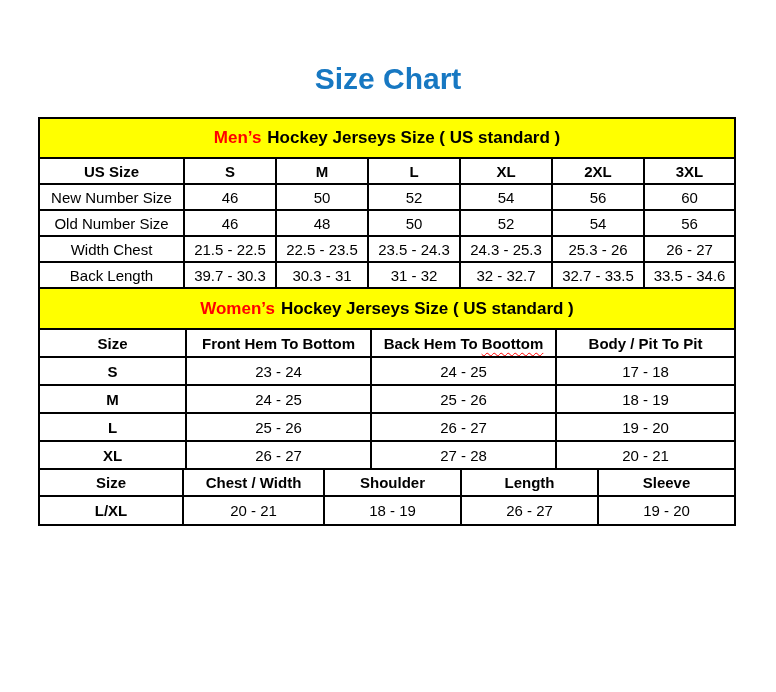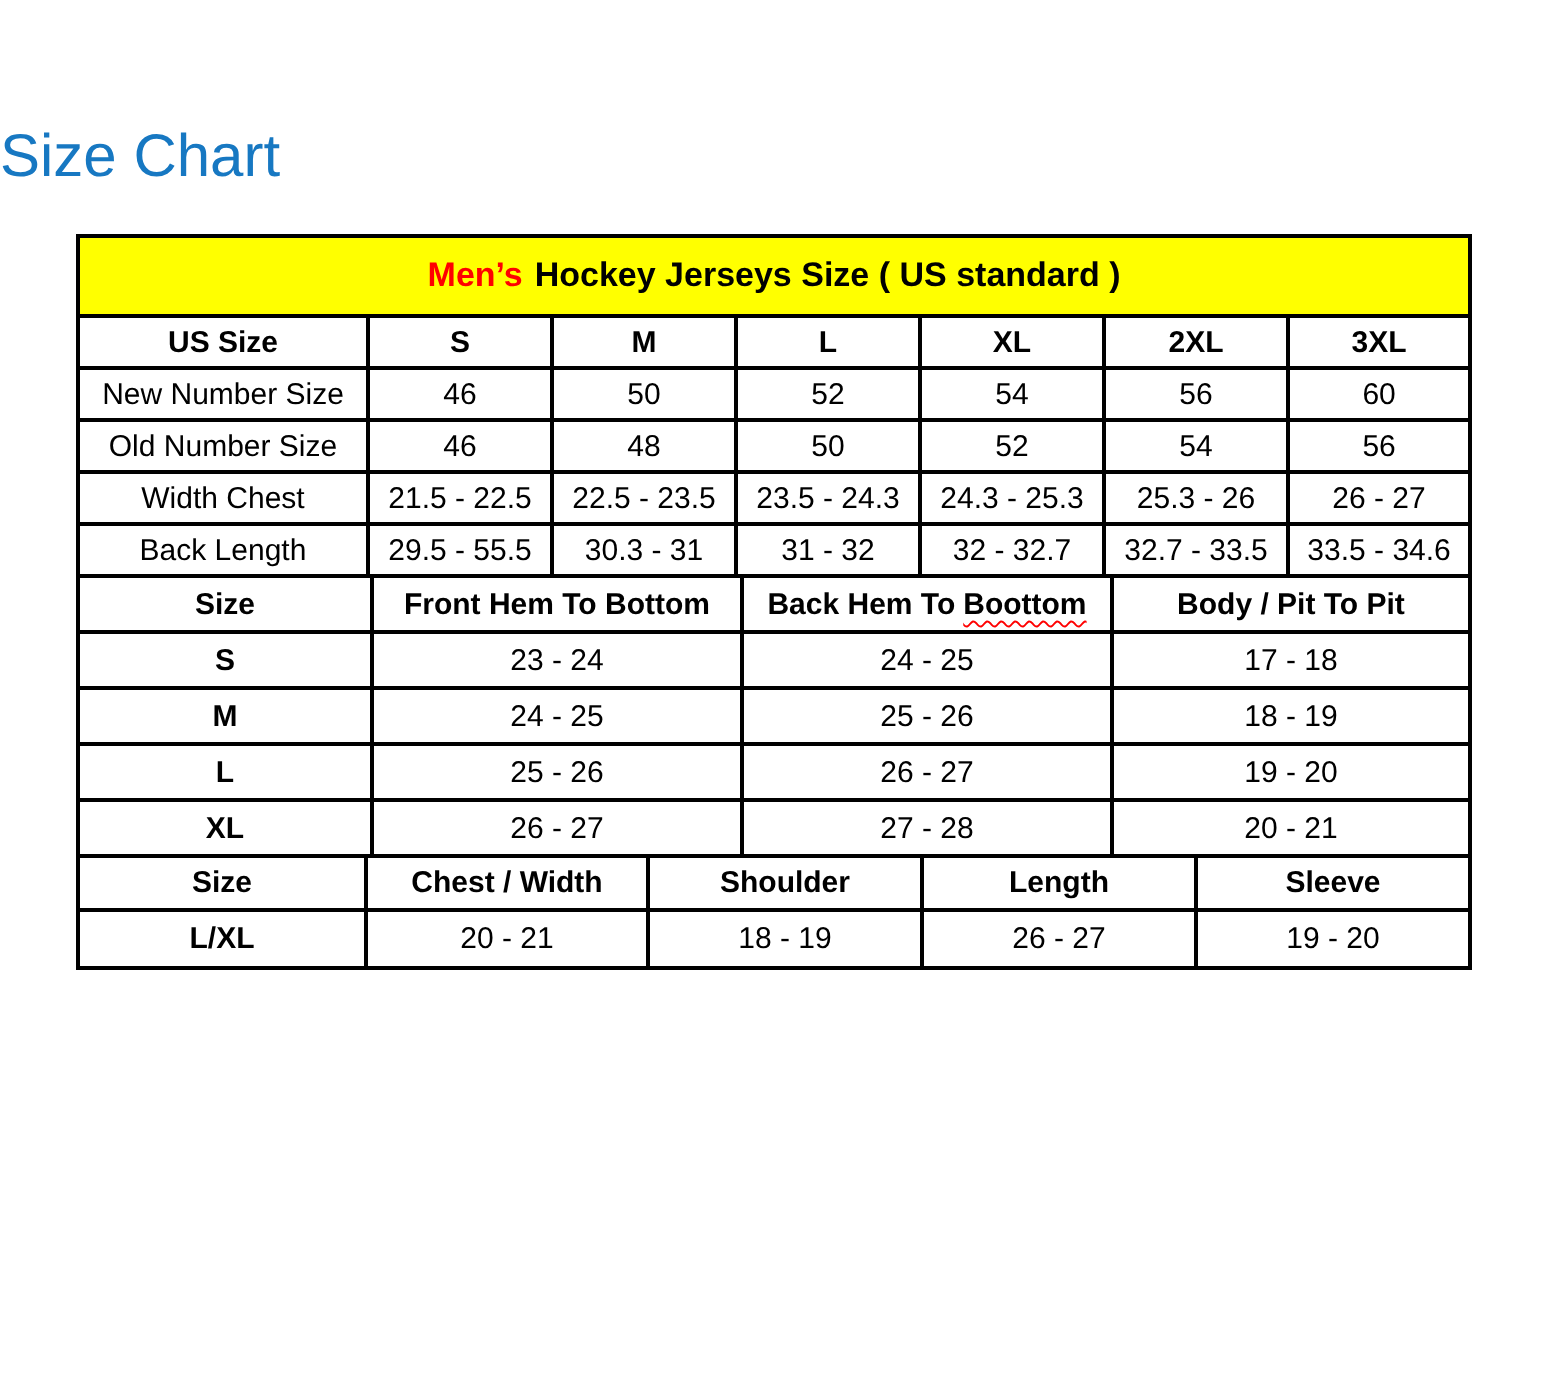--- a/index.html
+++ b/index.html
@@ -6,22 +6,23 @@
   html, body { margin: 0; padding: 0; }
   body {
     width: 776px; height: 692px;
     background: #ffffff;
     color: #000;
     font-family: "Liberation Sans", sans-serif;
     overflow: hidden;
   }
   .title {
     margin: 62px 0 21px 0;
+    text-align: center;
     font-size: 30px;
-    font-weight: 400;
+    font-weight: 700;
     color: var(--title_blue, #1778C2);
   }
   .chart { margin-left: 38px; width: 696px; }
   table {
     border-collapse: collapse;
     table-layout: fixed;
     width: 696px;
   }
   table + table { margin-top: -2px; }
   th, td {
@@ -111,38 +112,43 @@
       <td>Width Chest</td>
       <td>21.5 - 22.5</td>
       <td>22.5 - 23.5</td>
       <td>23.5 - 24.3</td>
       <td>24.3 - 25.3</td>
       <td>25.3 - 26</td>
       <td>26 - 27</td>
     </tr>
     <tr>
       <td>Back Length</td>
-      <td>29.5 - 55.5</td>
+      <td>39.7 - 30.3</td>
       <td>30.3 - 31</td>
       <td>31 - 32</td>
       <td>32 - 32.7</td>
       <td>32.7 - 33.5</td>
       <td>33.5 - 34.6</td>
     </tr>
   </tbody>
     </table>
 
   <table class="womens">
     <colgroup>
       <col style="width:147px">
         <col style="width:185px">
         <col style="width:185px">
         <col style="width:179px">
     </colgroup>
     <tbody>
+        <tr class="banner-row">
+      <td class="banner" colspan="4">
+        <span class="brand">Women’s</span><span>Hockey Jerseys Size ( US standard )</span>
+      </td>
+    </tr>
     <tr class="head">
       <th>Size</th>
       <th>Front Hem To Bottom</th>
       <th>
         <span>Back Hem To</span><span class="squiggle">Boottom</span>
       </th>
       <th>Body / Pit To Pit</th>
     </tr>
     <tr>
       <th>S</th>

